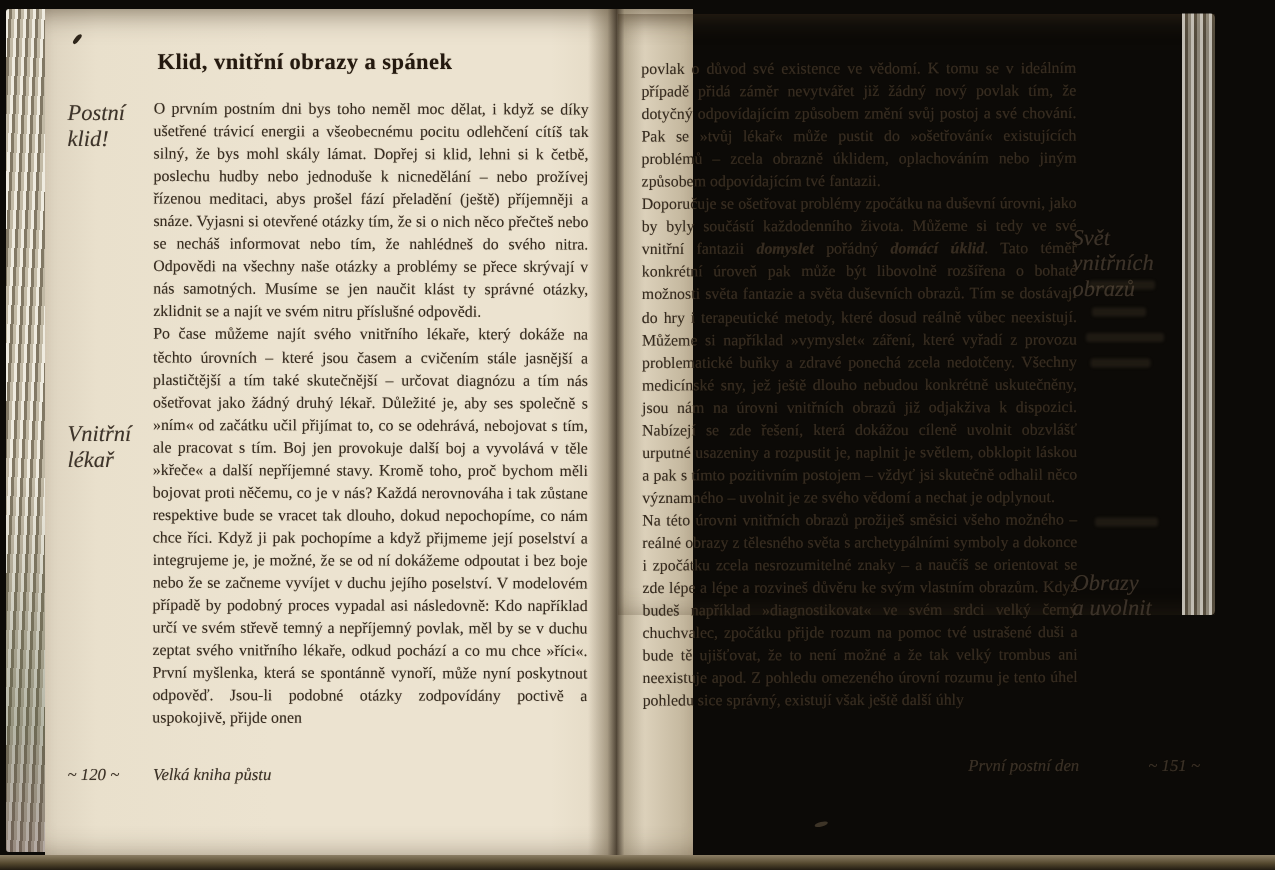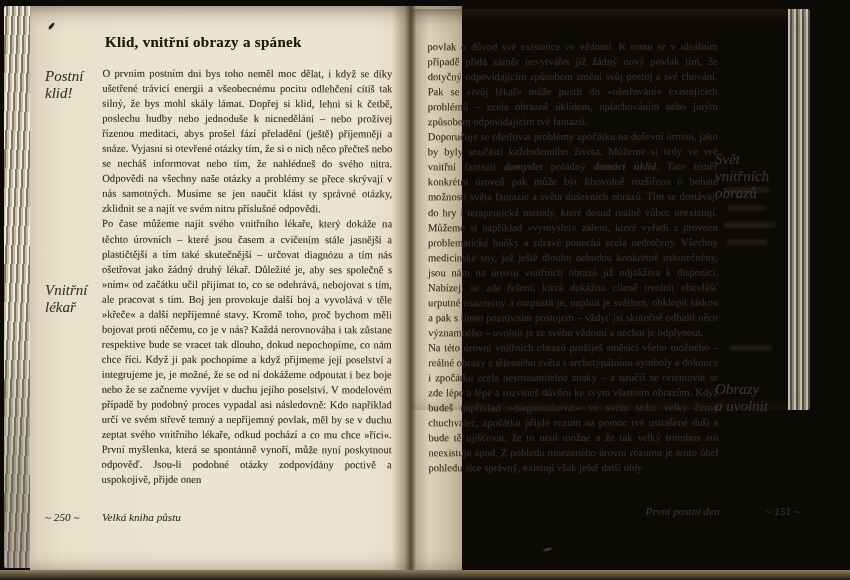--- a/index.html
+++ b/index.html
@@ -143,21 +143,21 @@
 klid!</div>
     <div class="margin-note mn-left mn-l2">Vnitřní
 lékař</div>
 
     <div class="body-col body-left">
         <p class="para"><span>O prvním postním dni bys toho neměl moc dělat, i když se díky ušetřené trávicí energii a všeobecnému pocitu odlehčení cítíš tak silný, že bys mohl skály lámat. Dopřej si klid, lehni si k četbě, poslechu hudby nebo jednoduše k nicnedělání – nebo prožívej řízenou meditaci, abys prošel fází přeladění (ještě) příjemněji a snáze. Vyjasni si otevřené otázky tím, že si o nich něco přečteš nebo se necháš informovat nebo tím, že nahlédneš do svého nitra. Odpovědi na všechny naše otázky a problémy se přece skrývají v nás samotných. Musíme se jen naučit klást ty správné otázky, zklidnit se a najít ve svém nitru příslušné odpovědi.</span></p>
         <p class="para"><span>Po čase můžeme najít svého vnitřního lékaře, který dokáže na těchto úrovních – které jsou časem a cvičením stále jasnější a plastičtější a tím také skutečnější – určovat diagnózu a tím nás ošetřovat jako žádný druhý lékař. Důležité je, aby ses společně s »ním« od začátku učil přijímat to, co se odehrává, nebojovat s tím, ale pracovat s tím. Boj jen provokuje další boj a vyvolává v těle »křeče« a další nepříjemné stavy. Kromě toho, proč bychom měli bojovat proti něčemu, co je v nás? Každá nerovnováha i tak zůstane respektive bude se vracet tak dlouho, dokud nepochopíme, co nám chce říci. Když ji pak pochopíme a když přijmeme její poselství a integrujeme je, je možné, že se od ní dokážeme odpoutat i bez boje nebo že se začneme vyvíjet v duchu jejího poselství. V modelovém případě by podobný proces vypadal asi následovně: Kdo například určí ve svém střevě temný a nepříjemný povlak, měl by se v duchu zeptat svého vnitřního lékaře, odkud pochází a co mu chce »říci«. První myšlenka, která se spontánně vynoří, může nyní poskytnout odpověď. Jsou-li podobné otázky zodpovídány poctivě a uspokojivě, přijde onen</span></p>
       </div>
 
     <div class="footer footer-left">
-      <span class="pgnum">~ 250 ~</span>
+      <span class="pgnum">~ 120 ~</span>
       <span class="runtitle">Velká kniha půstu</span>
     </div>
   </div>
 
   <div class="crease"></div>
 
   <div class="page-right">
     <div class="body-col body-right">
         <p class="para"><span>povlak o důvod své existence ve vědomí. K tomu se v ideálním případě přidá záměr nevytvářet již žádný nový povlak tím, že dotyčný odpovídajícím způsobem změní svůj postoj a své chování. Pak se »tvůj lékař« může pustit do »ošetřování« existujících problémů – zcela obrazně úklidem, oplachováním nebo jiným způsobem odpovídajícím tvé fantazii.</span></p>
         <p class="para"><span>Doporučuje se ošetřovat problémy zpočátku na duševní úrovni, jako by byly součástí každodenního života. Můžeme si tedy ve své vnitřní fantazii </span><span class="it">domyslet</span><span> pořádný </span><span class="it">domácí úklid</span><span>. Tato téměř konkrétní úroveň pak může být libovolně rozšířena o bohaté možnosti světa fantazie a světa duševních obrazů. Tím se dostávají do hry i terapeutické metody, které dosud reálně vůbec neexistují. Můžeme si například »vymyslet« záření, které vyřadí z provozu problematické buňky a zdravé ponechá zcela nedotčeny. Všechny medicínské sny, jež ještě dlouho nebudou konkrétně uskutečněny, jsou nám na úrovni vnitřních obrazů již odjakživa k dispozici. Nabízejí se zde řešení, která dokážou cíleně uvolnit obzvlášť urputné usazeniny a rozpustit je, naplnit je světlem, obklopit láskou a pak s tímto pozitivním postojem – vždyť jsi skutečně odhalil něco významného – uvolnit je ze svého vědomí a nechat je odplynout.</span></p>

